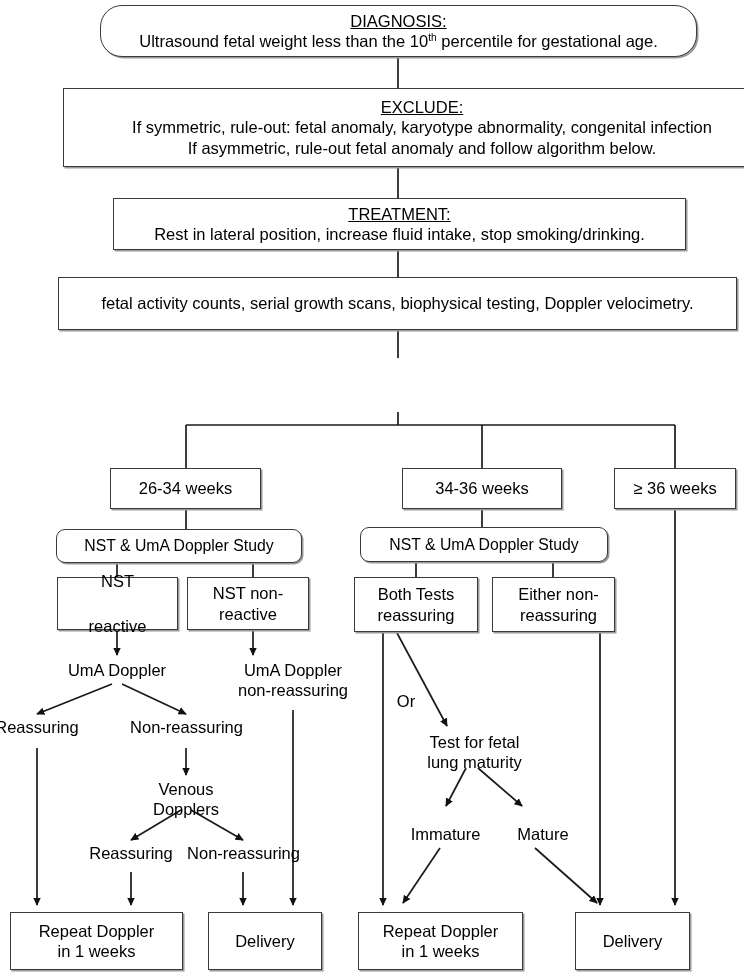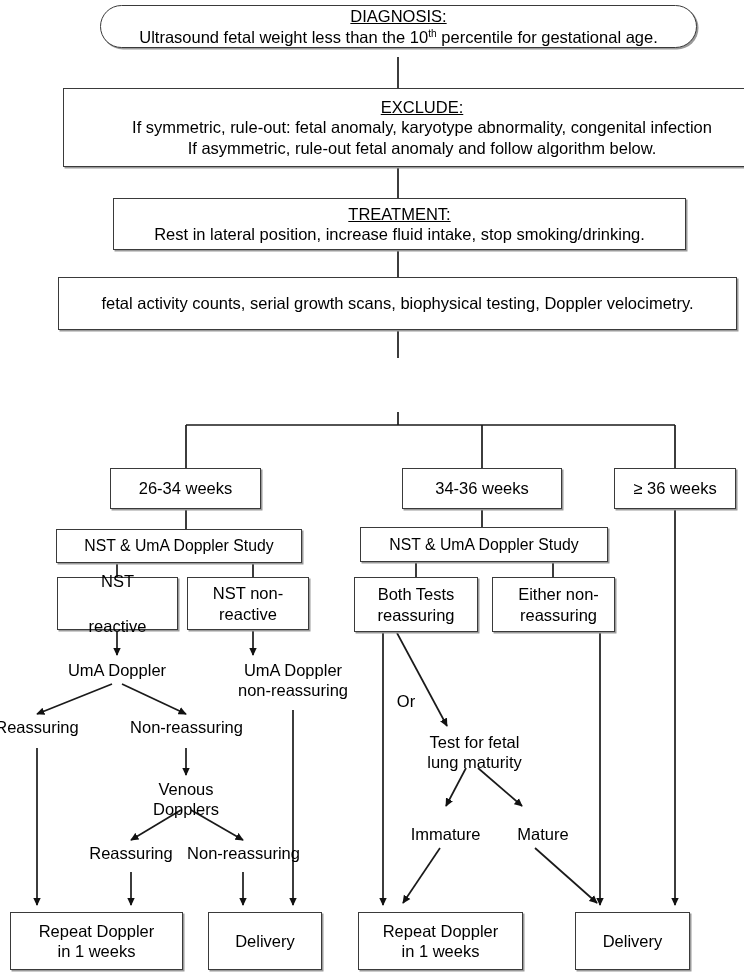--- a/index.html
+++ b/index.html
@@ -5,21 +5,21 @@
   html,body{margin:0;padding:0;background:#ffffff;}
   body{font-family:"Liberation Sans",sans-serif;color:#000;}
   #canvas{position:relative;width:744px;height:980px;overflow:hidden;background:#fff;}
   #wires{position:absolute;left:0;top:0;width:744px;height:980px;pointer-events:none;}
   .box{position:absolute;border:1.5px solid #3a3a3a;background:#fff;box-sizing:border-box;
        display:flex;flex-direction:column;align-items:center;justify-content:center;
        text-align:center;line-height:1.22;box-shadow:1.5px 1.5px 0 #9a9a9a;}
   .lbl{position:absolute;text-align:center;line-height:1.2;white-space:nowrap;}
   .hdr{text-decoration:underline;}
   .f16{font-size:16.5px;}
-  .f155{font-size:15.8px;}
+  .f155{font-size:15.8px;border-radius:9px;}
   sup{font-size:0.62em;vertical-align:super;line-height:0;}
 </style>
 </head>
 <body>
 
 <div id="canvas">
 
   <svg id="wires" viewBox="0 0 744 980">
     <defs>
       <marker id="ar" viewBox="0 0 10 10" refX="8.4" refY="5" markerWidth="5.2" markerHeight="5.2" orient="auto-start-reverse">
@@ -78,21 +78,21 @@
       <line x1="440" y1="848" x2="403" y2="903" marker-end="url(#ar)"></line>
 
       <line x1="535" y1="848" x2="597" y2="903" marker-end="url(#ar)"></line>
 
       <line x1="600" y1="632" x2="600" y2="905" marker-end="url(#ar)"></line>
 
       <line x1="675" y1="509" x2="675" y2="905" marker-end="url(#ar)"></line>
     </g>
   </svg>
 
-  <div class="box f16" style="left:100px;top:5px;width:597px;height:43px;border-radius:22px;">
+  <div class="box f16" style="left:100px;top:5px;width:597px;height:52px;border-radius:22px;">
     <div class="hdr">DIAGNOSIS:</div>
     <div><span>Ultrasound fetal weight less than the 10</span><sup>th</sup><span> percentile for gestational age.</span></div>
   </div>
 
   <div class="box f16" style="left:63px;top:88px;width:718px;height:79px;">
     <div class="hdr">EXCLUDE:</div>
     <div>If symmetric, rule-out: fetal anomaly, karyotype abnormality, congenital infection</div>
     <div>If asymmetric, rule-out fetal anomaly and follow algorithm below.</div>
   </div>
 

